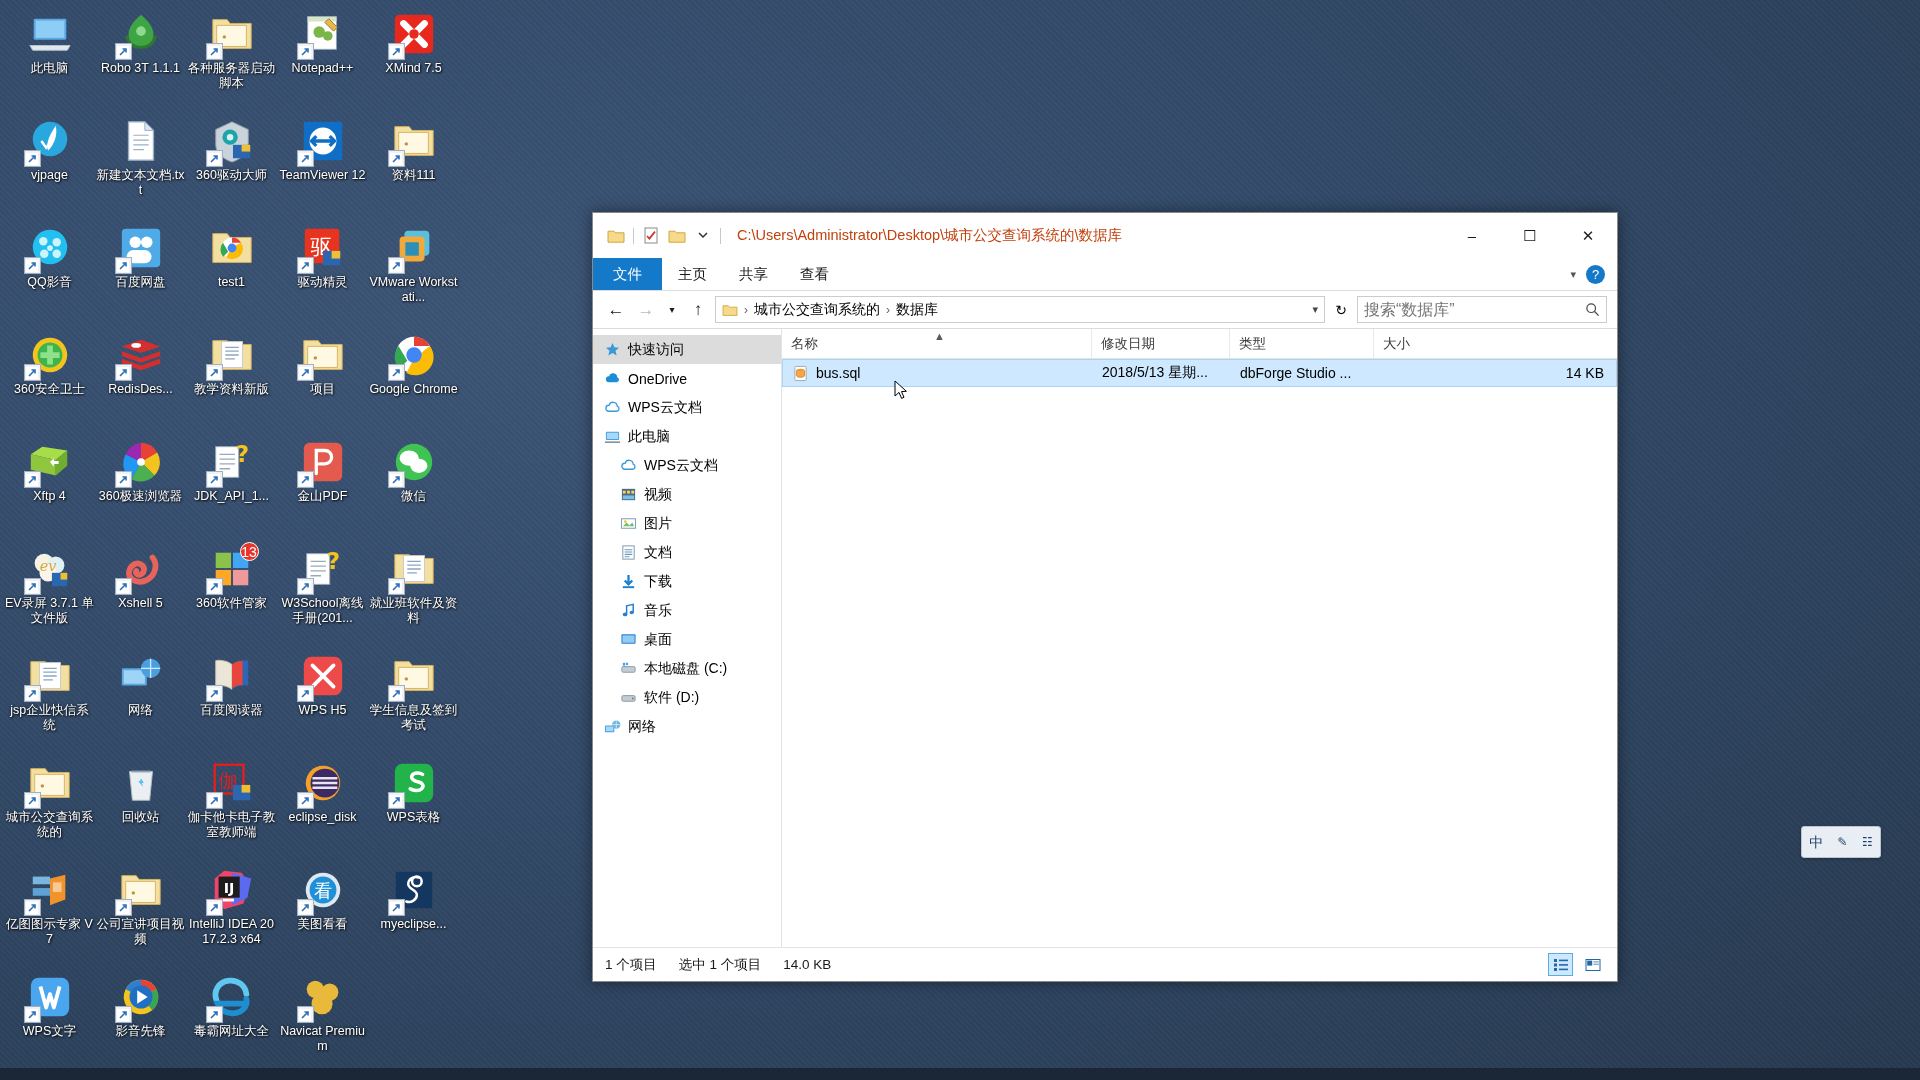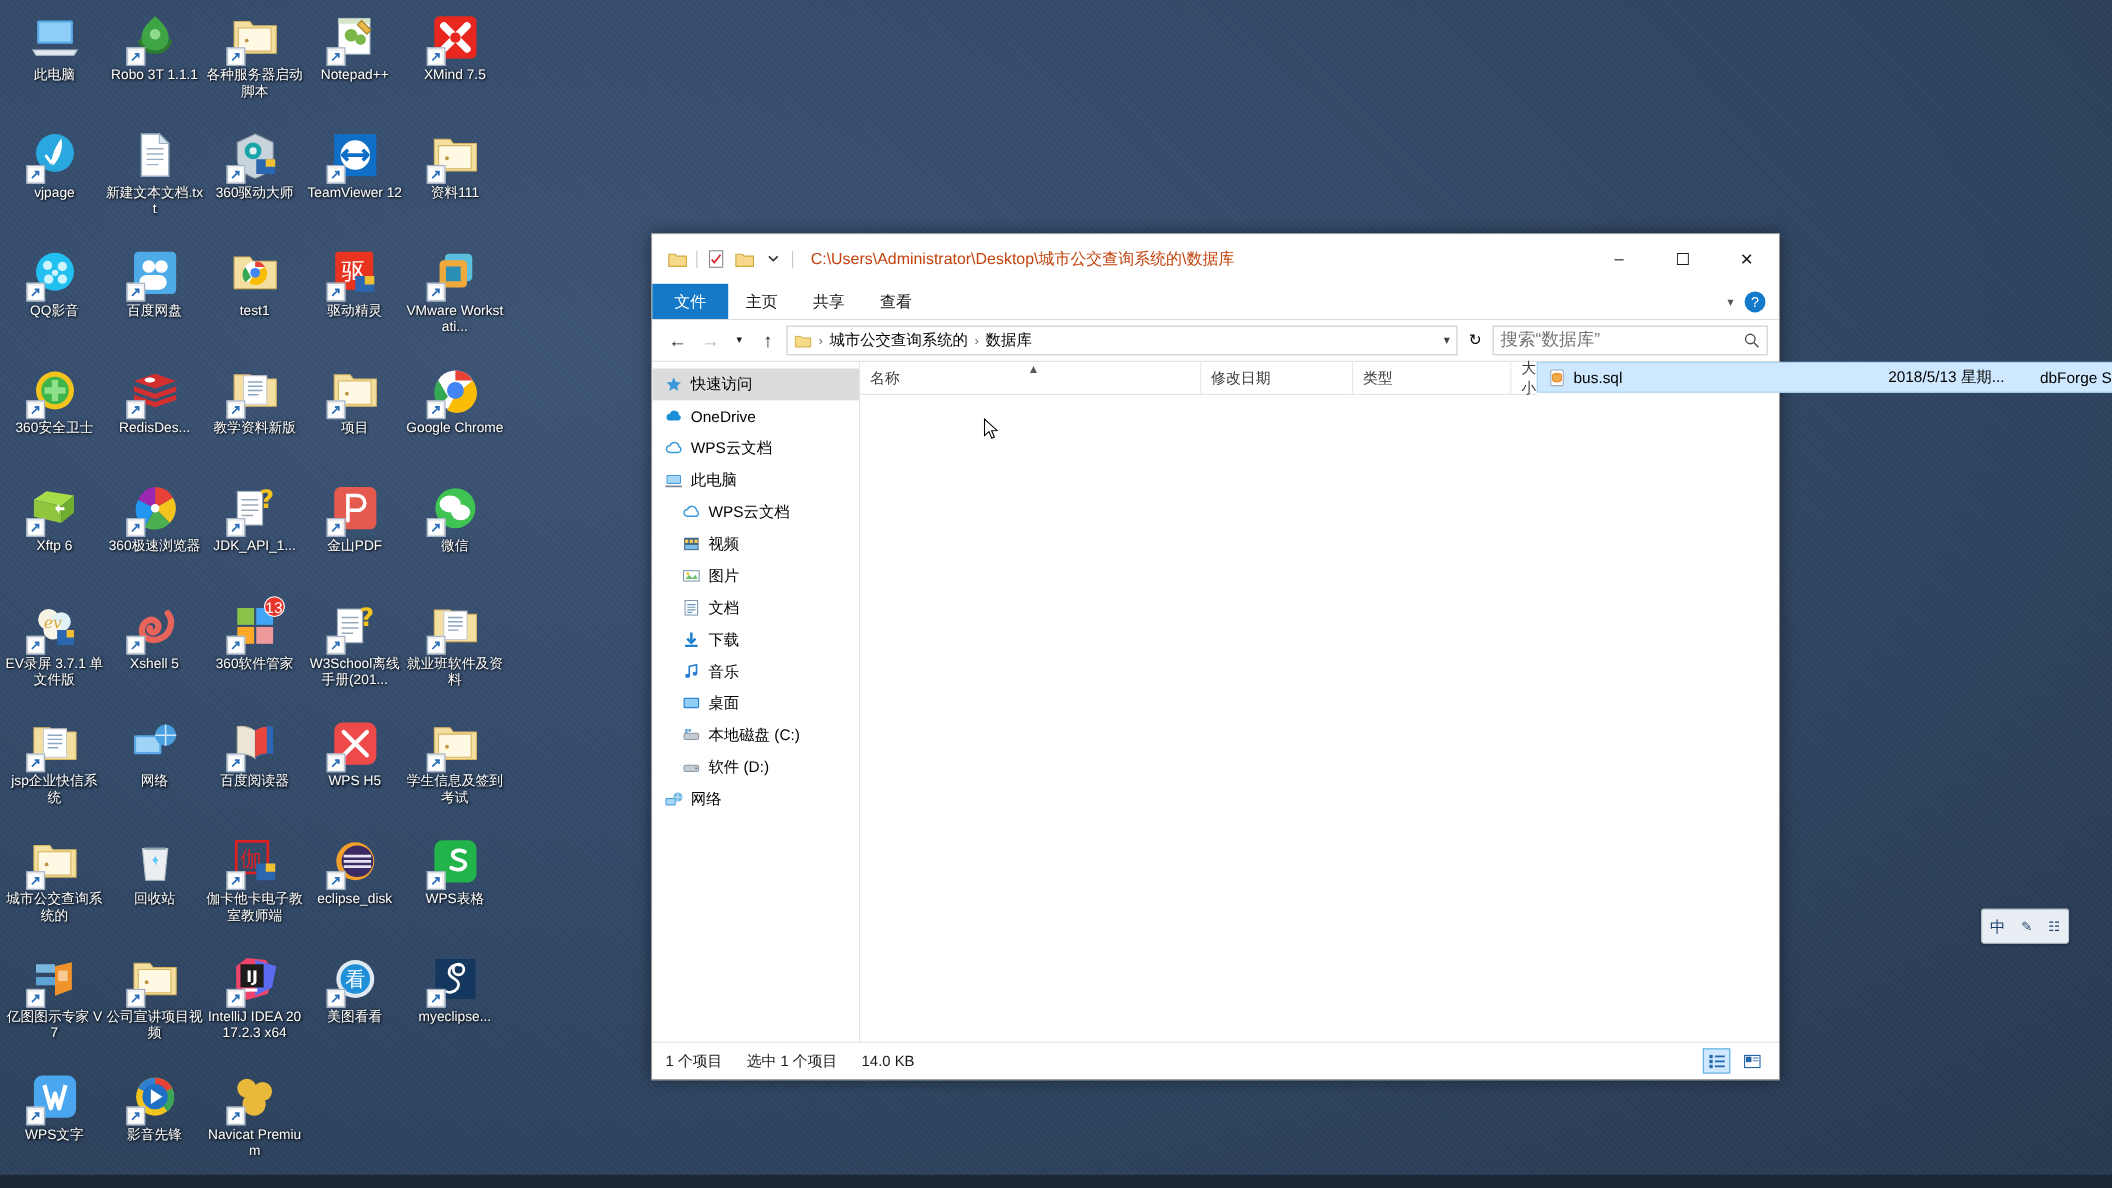--- a/index.html
+++ b/index.html
@@ -127,21 +127,21 @@
     padding-top:6px; overflow:hidden;
   }
   .navitem {
     height:29px; display:flex; align-items:center; gap:7px;
     padding-left:10px; font-size:14px; color:#000; white-space:nowrap;
   }
   .navitem.sel { background:#dcdcdc; }
   .navitem.indent { padding-left:26px; }
   .navicon { width:18px; height:18px; display:flex; align-items:center; justify-content:center; flex:0 0 18px; }
 
-  .listpane { flex:1; display:flex; background:#fff; min-width:0; }
+  .listpane { flex:1; display:flex; flex-direction:column; background:#fff; min-width:0; }
   .colhdr { height:30px; display:flex; align-items:stretch; border-bottom:1px solid #e3e3e3; position:relative; }
   .col {
     display:flex; align-items:center; font-size:13.5px; color:#3b3b3b;
     padding-left:9px; border-right:1px solid #e9e9e9; position:relative;
   }
   .col.c-name { width:310px; }
   .col.c-date { width:138px; }
   .col.c-type { width:144px; }
   .col.c-size { flex:1; border-right:0; }
   .sort-arrow { position:absolute; left:152px; top:1px; font-size:11px; color:#5a5a5a; }
@@ -523,21 +523,21 @@
             <path d="M30 22l12-10v16l-12 10z" fill="#6fae2e"></path>
             <path d="M24 24l4-4v3h5v3h-5v3z" fill="#fff"></path>
           </svg>
           <span class="shortcut-badge">
             <svg viewBox="0 0 12 12">
               <rect width="12" height="12" fill="#fff"></rect>
               <path d="M3 9l6-6M5.5 3H9v3.5" stroke="#2b6fb8" stroke-width="1.6" fill="none"></path>
             </svg>
           </span>
         </span>
-        <span class="label">Xftp 6</span>
+        <span class="label">Xftp 4</span>
       </div>
       <div class="dicon">
         <span class="glyph">
           <svg width="46" height="46" viewBox="0 0 48 48">
             <g>
               <path d="M24 24L24 4a20 20 0 0117 10z" fill="#e84135"></path>
               <path d="M24 24l17-10a20 20 0 01-3 24z" fill="#f2c41d"></path>
               <path d="M24 24l14 14a20 20 0 01-24 4z" fill="#4caf50"></path>
               <path d="M24 24L14 42A20 20 0 018 16z" fill="#2196f3"></path>
               <path d="M24 24L8 16A20 20 0 0124 4z" fill="#9c27b0"></path>
@@ -955,20 +955,35 @@
             <path d="M20 17l11 7-11 7z" fill="#fff"></path>
           </svg>
           <span class="shortcut-badge">
             <svg viewBox="0 0 12 12">
               <rect width="12" height="12" fill="#fff"></rect>
               <path d="M3 9l6-6M5.5 3H9v3.5" stroke="#2b6fb8" stroke-width="1.6" fill="none"></path>
             </svg>
           </span>
         </span>
         <span class="label">影音先锋</span>
+      </div>
+      <div class="dicon">
+        <span class="glyph">
+          <svg width="46" height="46" viewBox="0 0 48 48">
+            <path d="M8 28c-4-10 2-20 13-21 9-1 17 5 18 14" fill="none" stroke="#5fc8f0" stroke-width="6" stroke-linecap="round"></path>
+            <path d="M39 26c2 9-6 15-15 15-7 0-13-4-15-10h28" fill="none" stroke="#1d8fd0" stroke-width="6" stroke-linecap="round"></path>
+          </svg>
+          <span class="shortcut-badge">
+            <svg viewBox="0 0 12 12">
+              <rect width="12" height="12" fill="#fff"></rect>
+              <path d="M3 9l6-6M5.5 3H9v3.5" stroke="#2b6fb8" stroke-width="1.6" fill="none"></path>
+            </svg>
+          </span>
+        </span>
+        <span class="label">毒霸网址大全</span>
       </div>
       <div class="dicon">
         <span class="glyph">
           <svg width="46" height="46" viewBox="0 0 48 48">
             <g fill="#e8b93a">
               <circle cx="16" cy="16" r="9"></circle>
               <circle cx="31" cy="19" r="9"></circle>
               <circle cx="23" cy="31" r="11"></circle>
             </g>
           </svg>

